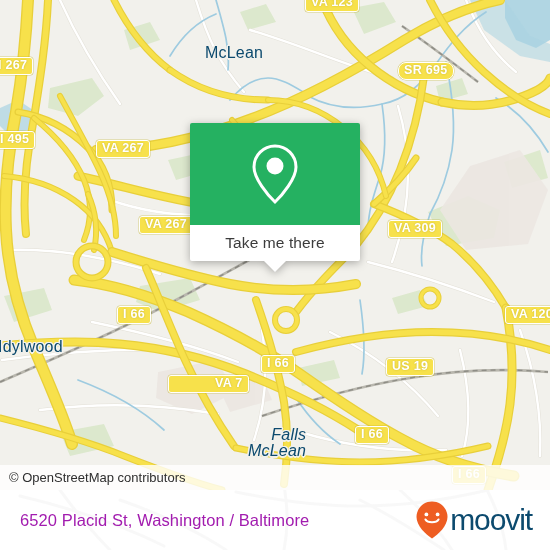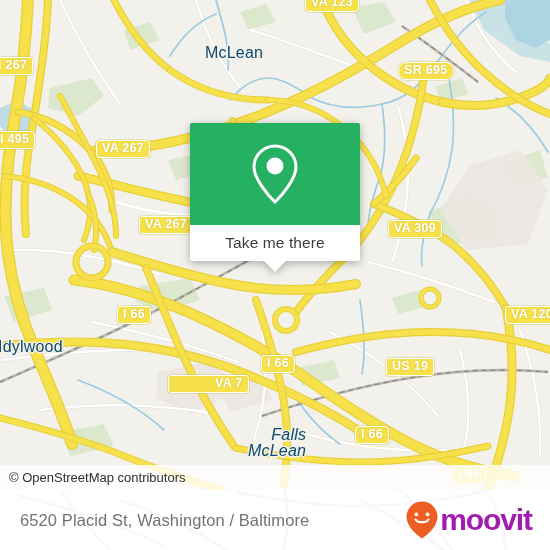--- a/index.html
+++ b/index.html
@@ -127,34 +127,34 @@
   }
   #bar-watermark {
     position: absolute;
     left: 0; top: -490px;
     opacity: .055;
     pointer-events: none;
   }
   #address-text {
     position: relative;
     font-size: 16.5px;
-    color: #737373;
+    color: #a21caf;
     letter-spacing: .1px;
     white-space: nowrap;
   }
   #brand {
     position: relative;
     display: flex;
     align-items: center;
     gap: 1px;
   }
   #brand-word {
     font-size: 30px;
-    font-weight: bold;
-    color: #a21caf;
+    font-weight: normal;
+    color: #0c4a6e;
     letter-spacing: -1.1px;
     line-height: 30px;
     text-align: right;
   }
 </style>
 </head>
 <body>
 
 <div id="page">
 

